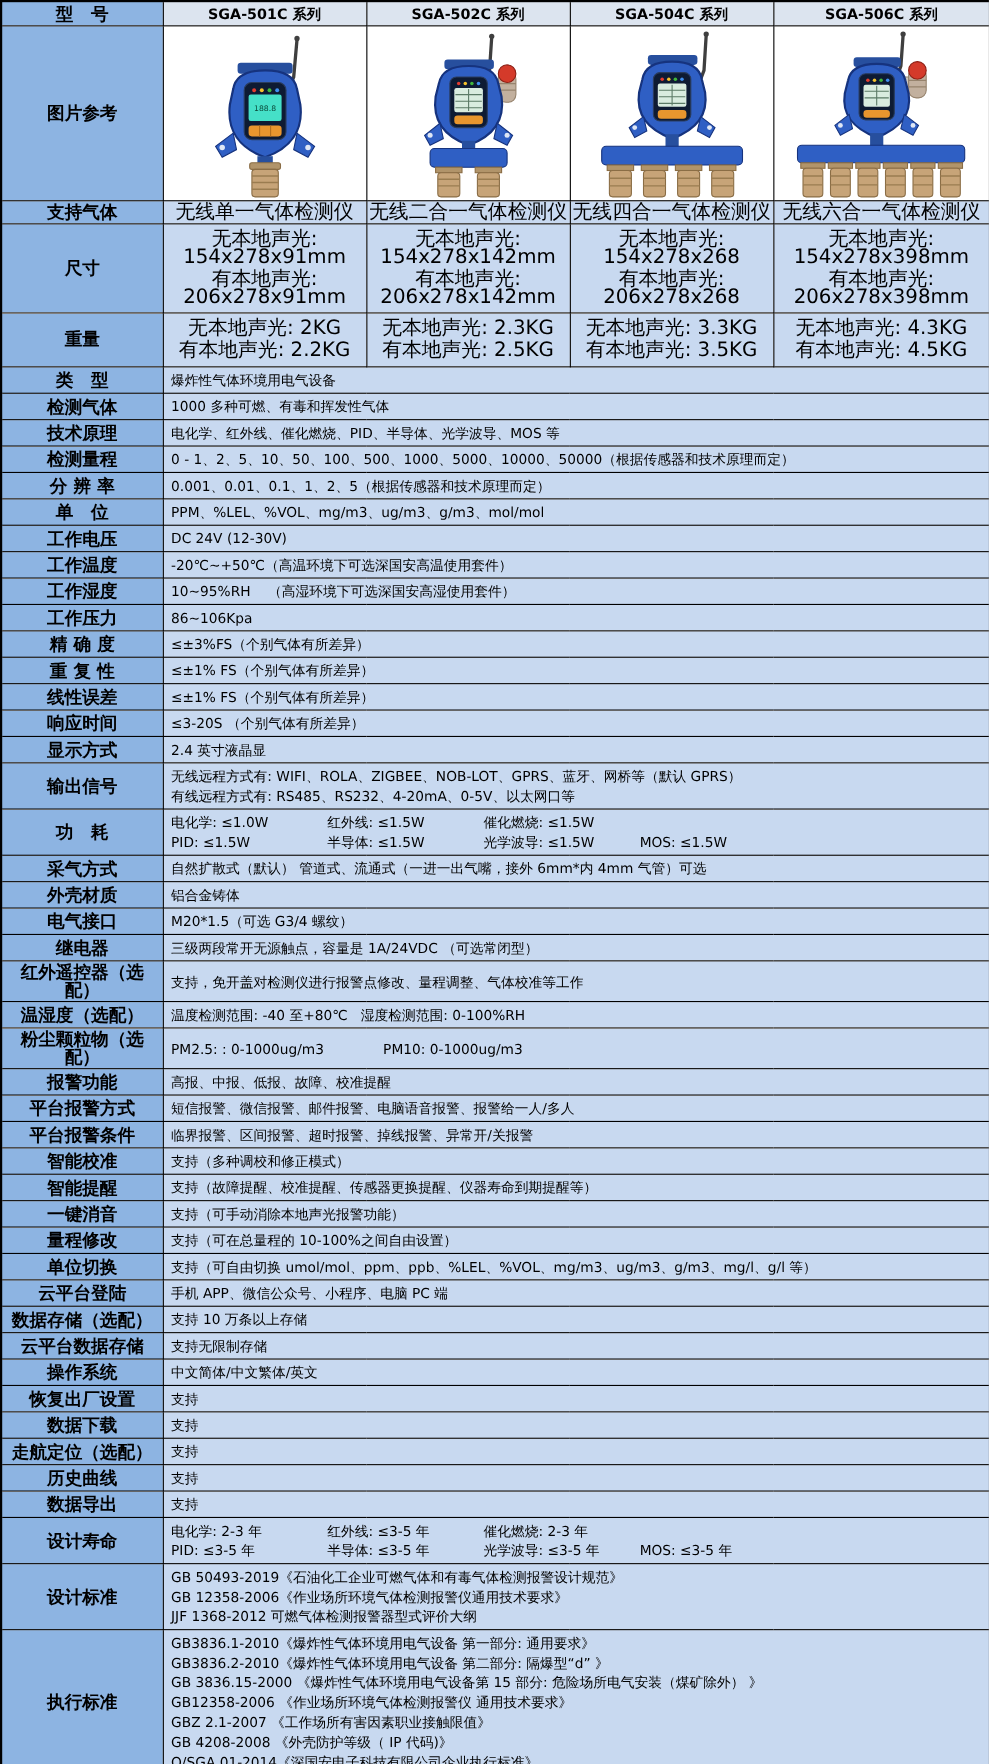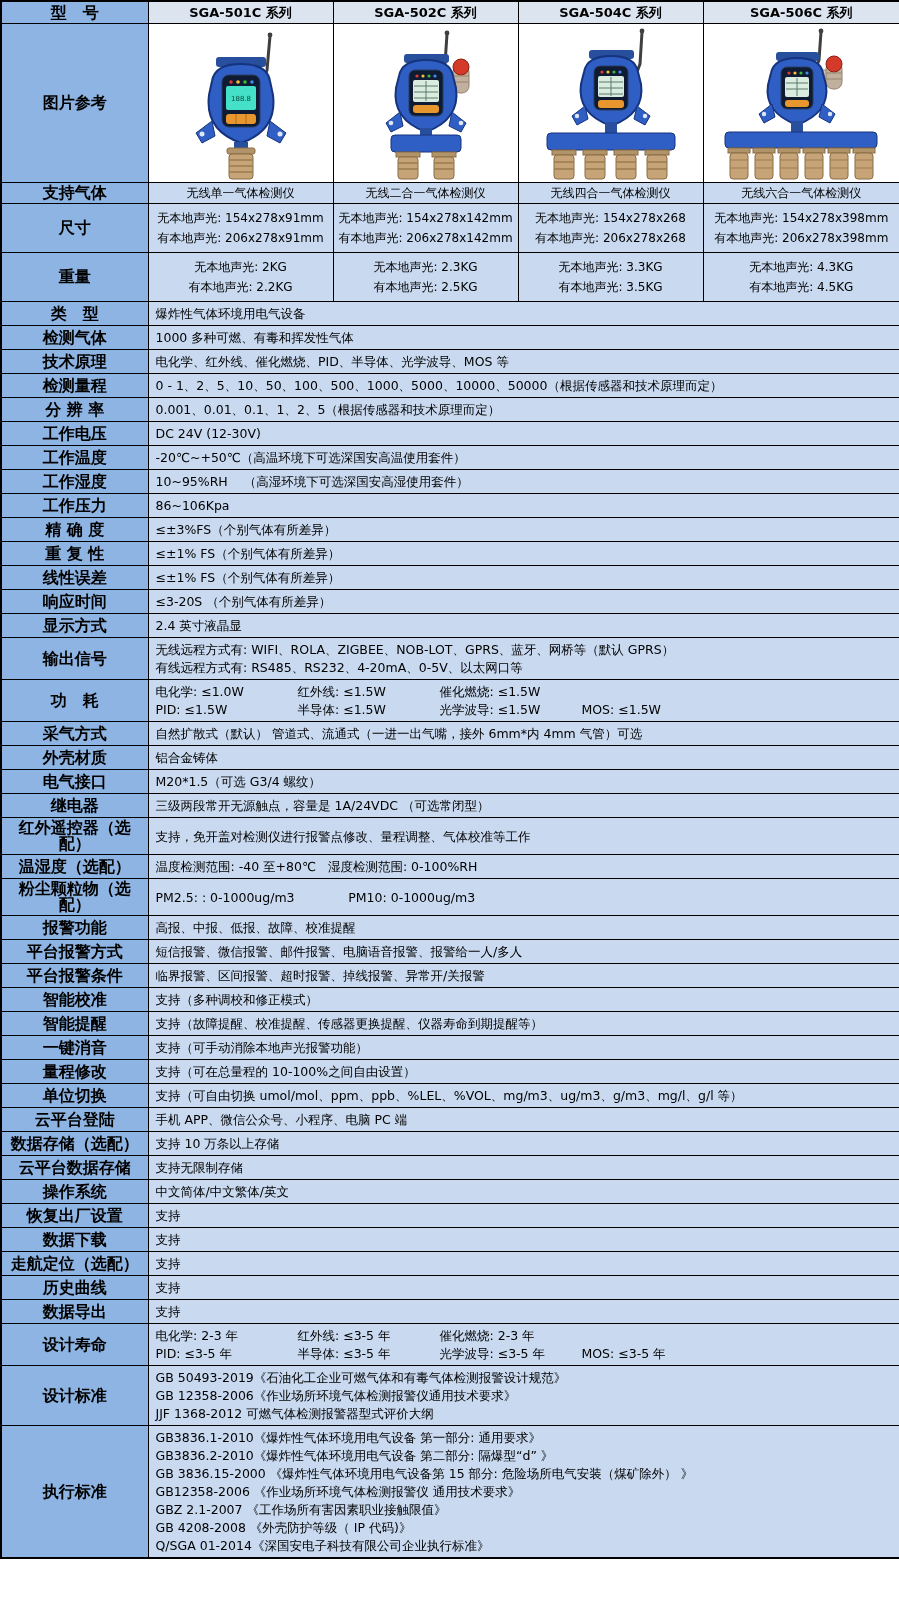--- a/index.html
+++ b/index.html
@@ -4,21 +4,21 @@
 <style>
   html,body{margin:0;padding:0;background:#fff;}
   body{font-family:"DejaVu Sans","Liberation Sans",sans-serif;color:#000;}
   #sheet{width:899px;}
   table{width:899px;border-collapse:collapse;table-layout:fixed;border:2px solid #000;}
   td{border:1px solid #000;vertical-align:middle;overflow:hidden;}
   .lbl{background:#8DB4E2;font-weight:bold;text-align:center;font-size:16px;padding:2px 1px;white-space:pre-wrap;line-height:16px;}
   .mhead{background:#DCE4EF;font-weight:bold;text-align:center;font-size:13px;height:19px;padding:1px;}
   .imgcell{background:#ffffff;height:158px;padding:0;text-align:center;}
   .imgcell svg{display:block;margin:0 auto;}
-  .cval{background:#C8D9F0;text-align:center;font-size:12px;padding:2px;line-height:16px;}
+  .cval{background:#C8D9F0;text-align:center;font-size:18px;padding:2px;line-height:16px;}
   .cline{margin:4px 0;white-space:pre-wrap;}
   .val{background:#C8D9F0;font-size:12.5px;text-align:left;padding:1px 7px;}
   .line{margin:3px 0;line-height:15px;white-space:pre-wrap;}
   .seg{display:inline-block;min-width:128px;padding-right:14px;white-space:pre;}
 </style>
 </head>
 <body>
 
 <div id="sheet">
 <table>
@@ -262,20 +262,26 @@
             <div class="line">0 - 1、2、5、10、50、100、500、1000、5000、10000、50000（根据传感器和技术原理而定）</div>
           </td>
         </tr>
         <tr>
           <td class="lbl">分 辨 率</td>
           <td class="val" colspan="4">
             <div class="line">0.001、0.01、0.1、1、2、5（根据传感器和技术原理而定）</div>
           </td>
         </tr>
         <tr>
+          <td class="lbl">单　位</td>
+          <td class="val" colspan="4">
+            <div class="line">PPM、%LEL、%VOL、mg/m3、ug/m3、g/m3、mol/mol</div>
+          </td>
+        </tr>
+        <tr>
           <td class="lbl">工作电压</td>
           <td class="val" colspan="4">
             <div class="line">DC 24V (12-30V)</div>
           </td>
         </tr>
         <tr>
           <td class="lbl">工作温度</td>
           <td class="val" colspan="4">
             <div class="line">-20℃~+50℃（高温环境下可选深国安高温使用套件）</div>
           </td>

